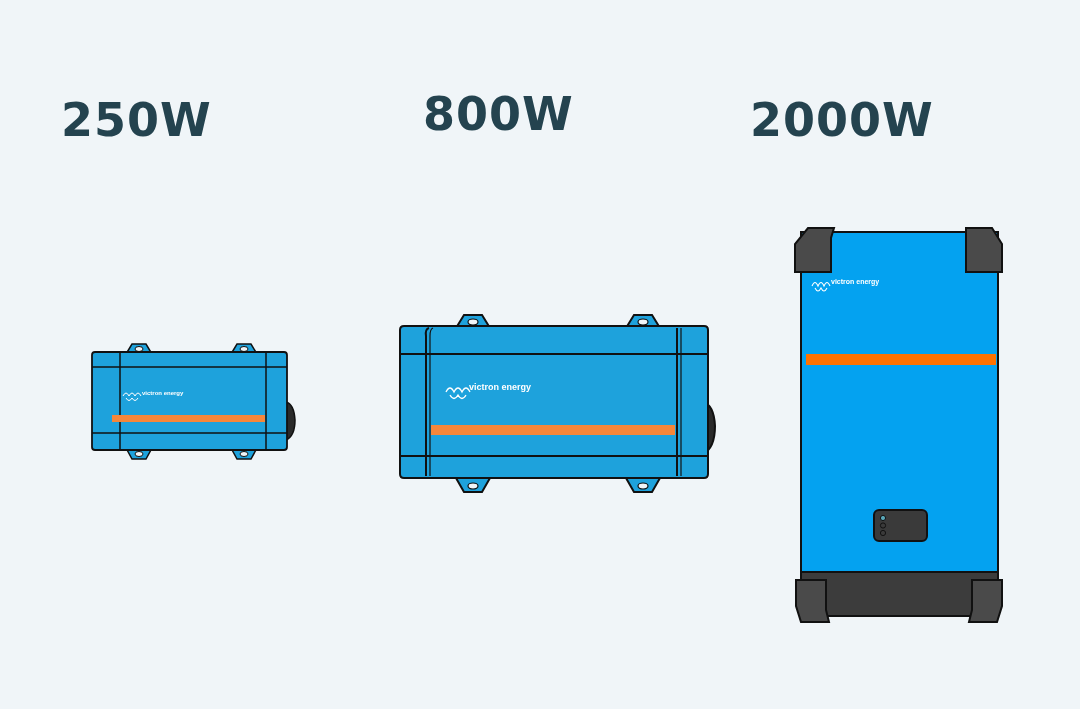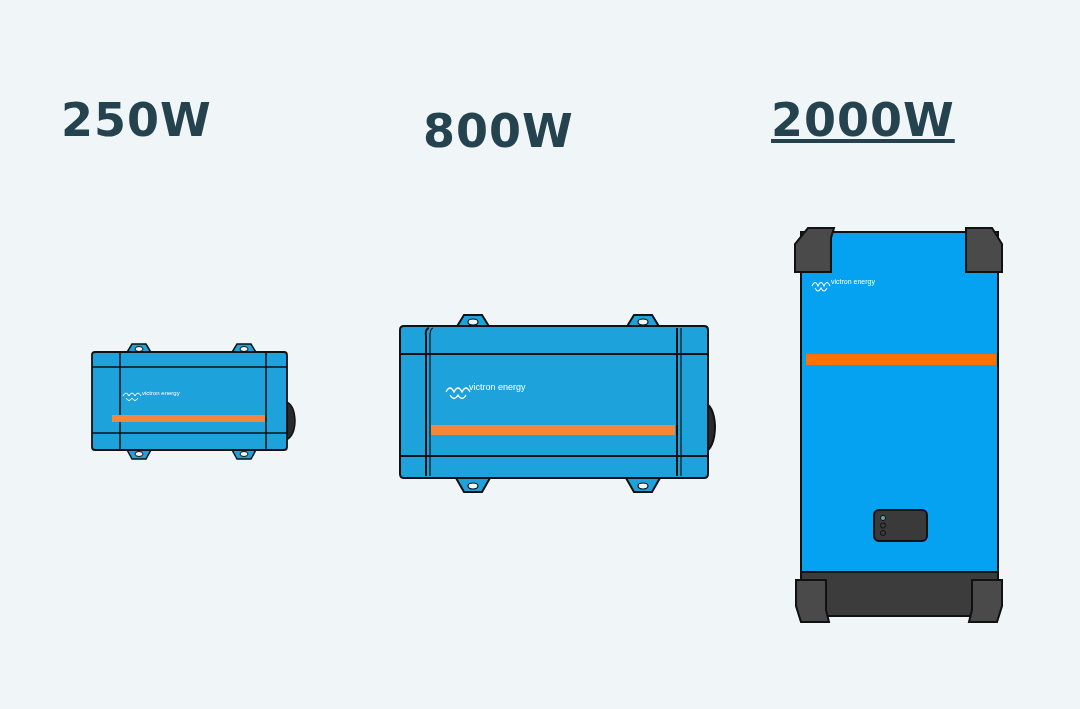--- a/index.html
+++ b/index.html
@@ -15,28 +15,28 @@
     font-family: "DejaVu Sans", sans-serif;
     font-weight: 700;
     font-size: 46px;
     letter-spacing: 1px;
     color: #24434f;
     text-align: left;
     width: 260px;
     line-height: 1;
   }
   #lbl-250 { left: 61px; top: 97px; }
-  #lbl-800 { left: 423px; top: 108px; }
-  #lbl-2000 { left: 771px; top: 97px; text-decoration: underline; }
+  #lbl-800 { left: 423px; top: 91px; }
+  #lbl-2000 { left: 750px; top: 97px; }
   .unit { position: absolute; }
   .logo-text {
     position: absolute;
     color: #ffffff;
     font-family: "Liberation Sans", sans-serif;
-    font-weight: 400;
+    font-weight: 700;
     white-space: nowrap;
     line-height: 1;
   }
 </style>
 </head>
 <body>
 
 <div class="label" id="lbl-250">250W</div>
 <div class="label" id="lbl-800">800W</div>
 <div class="label" id="lbl-2000">2000W</div>

